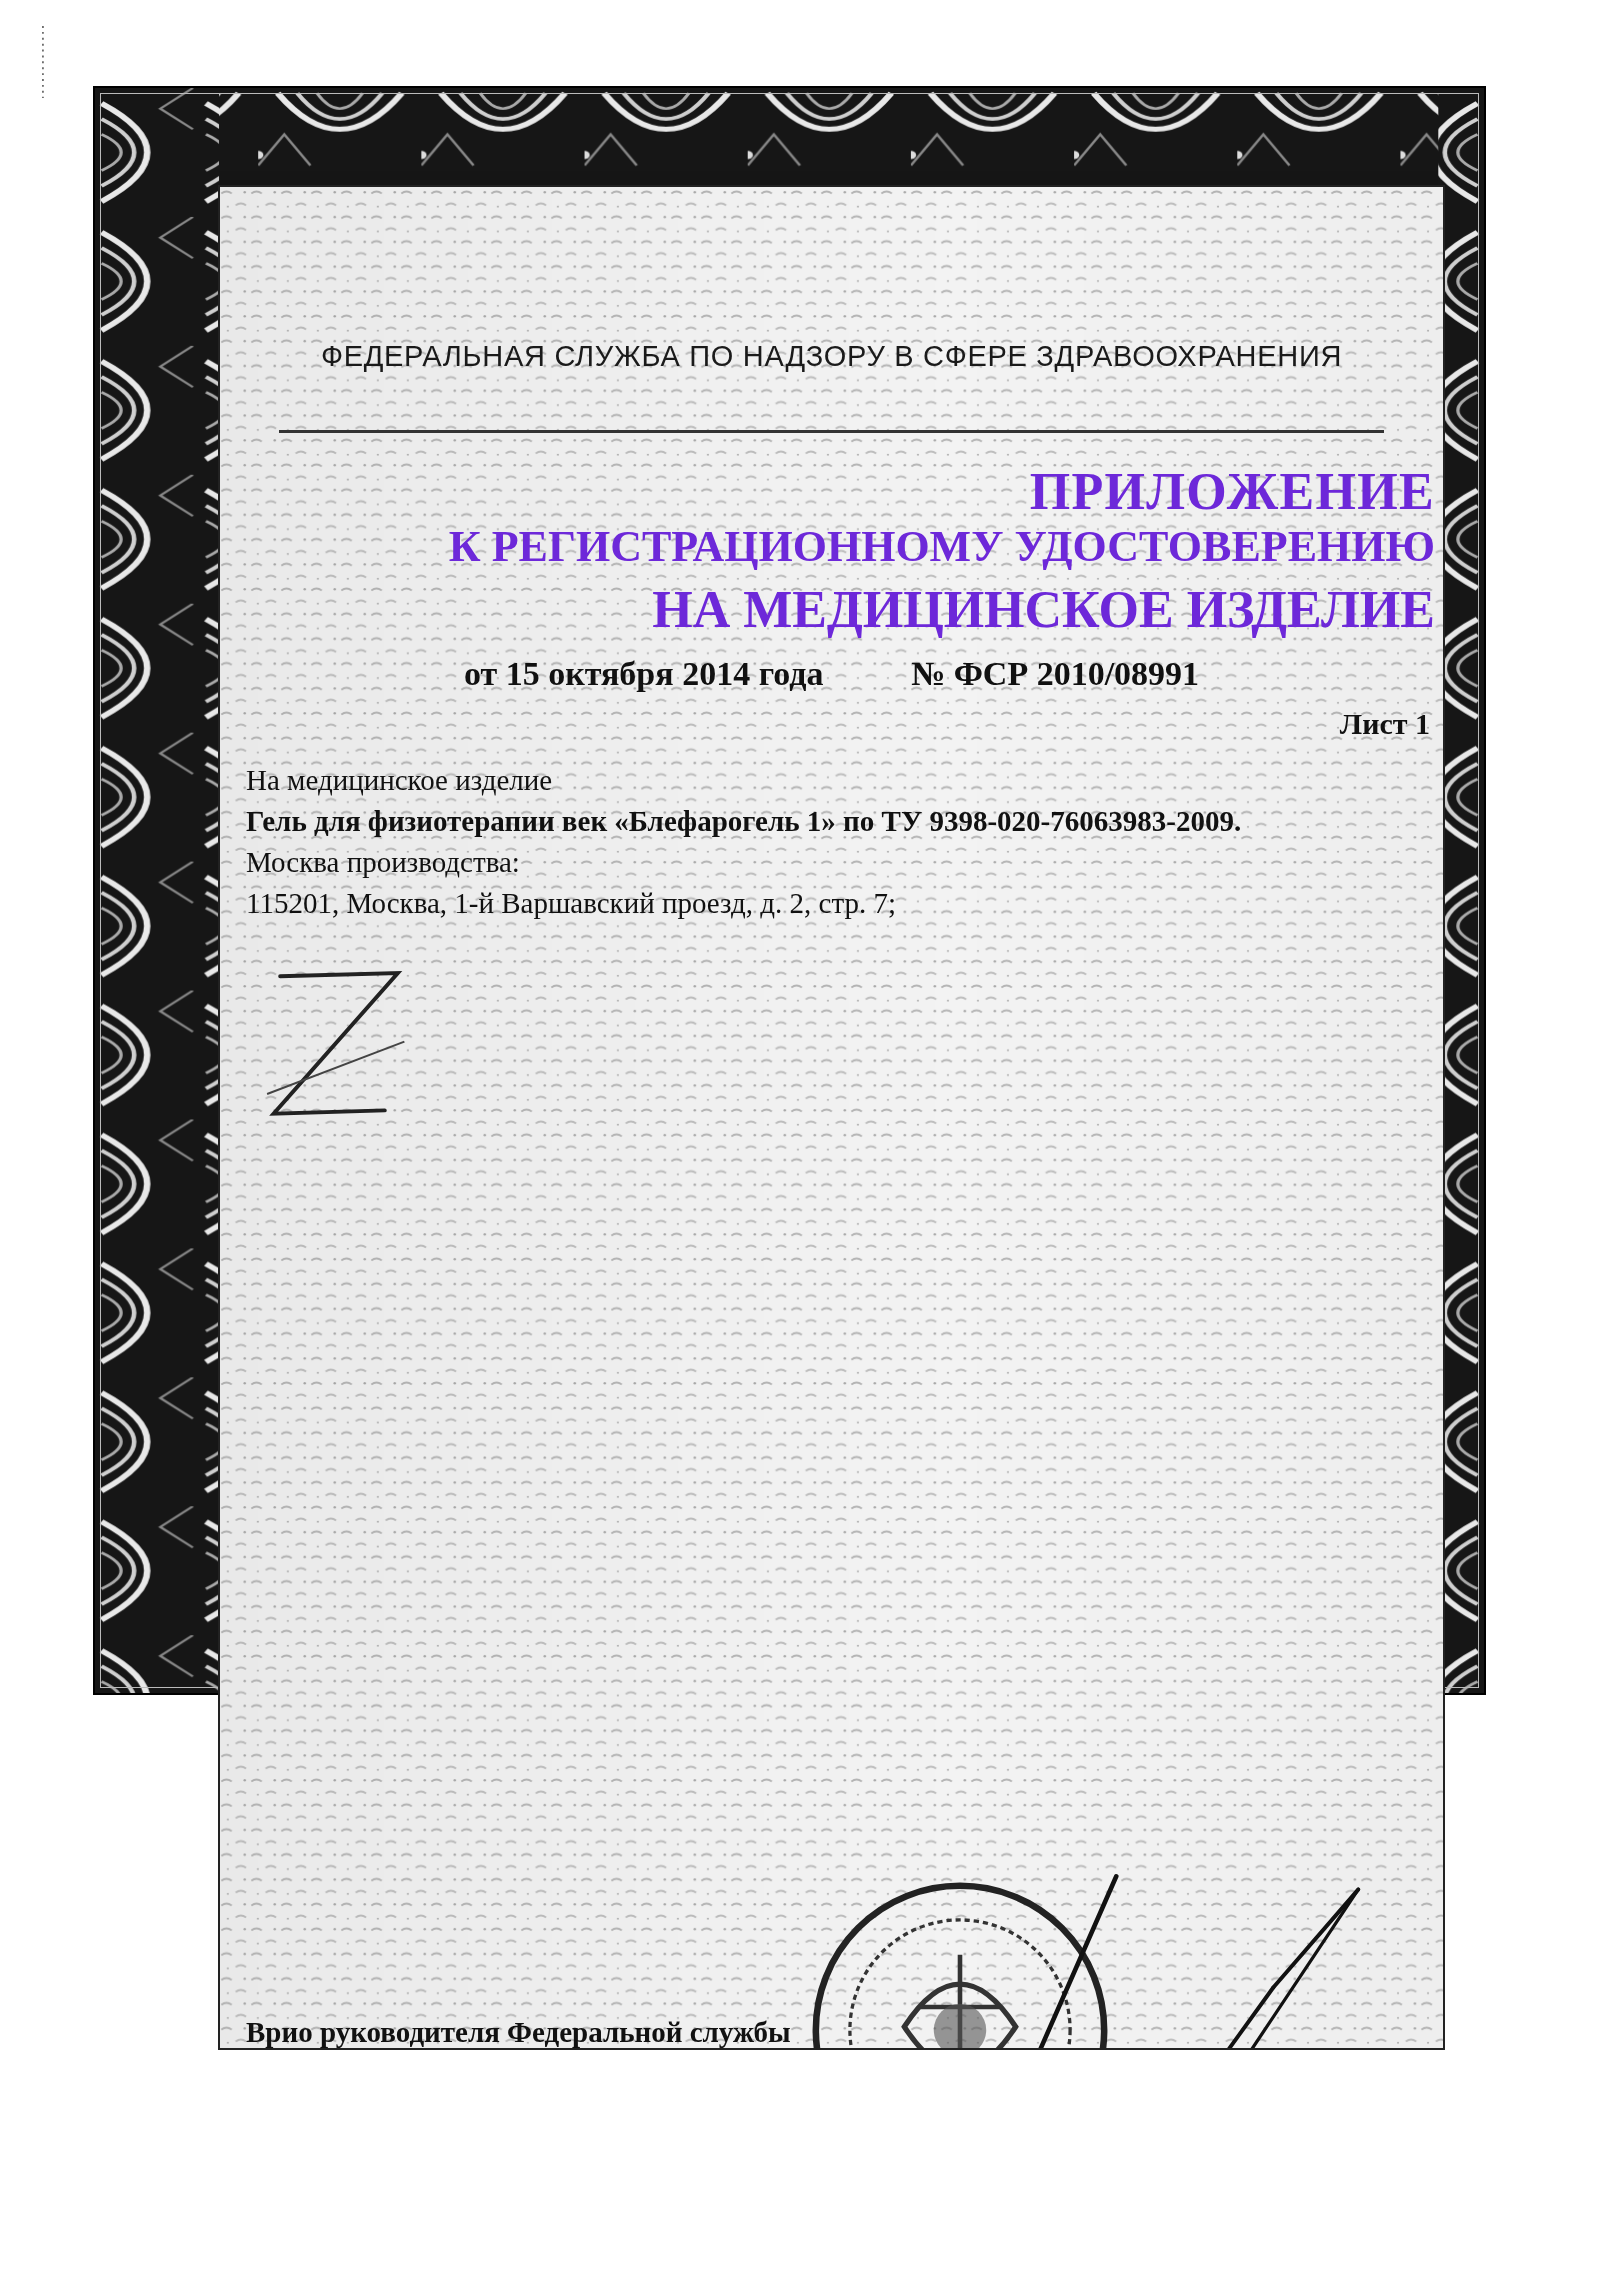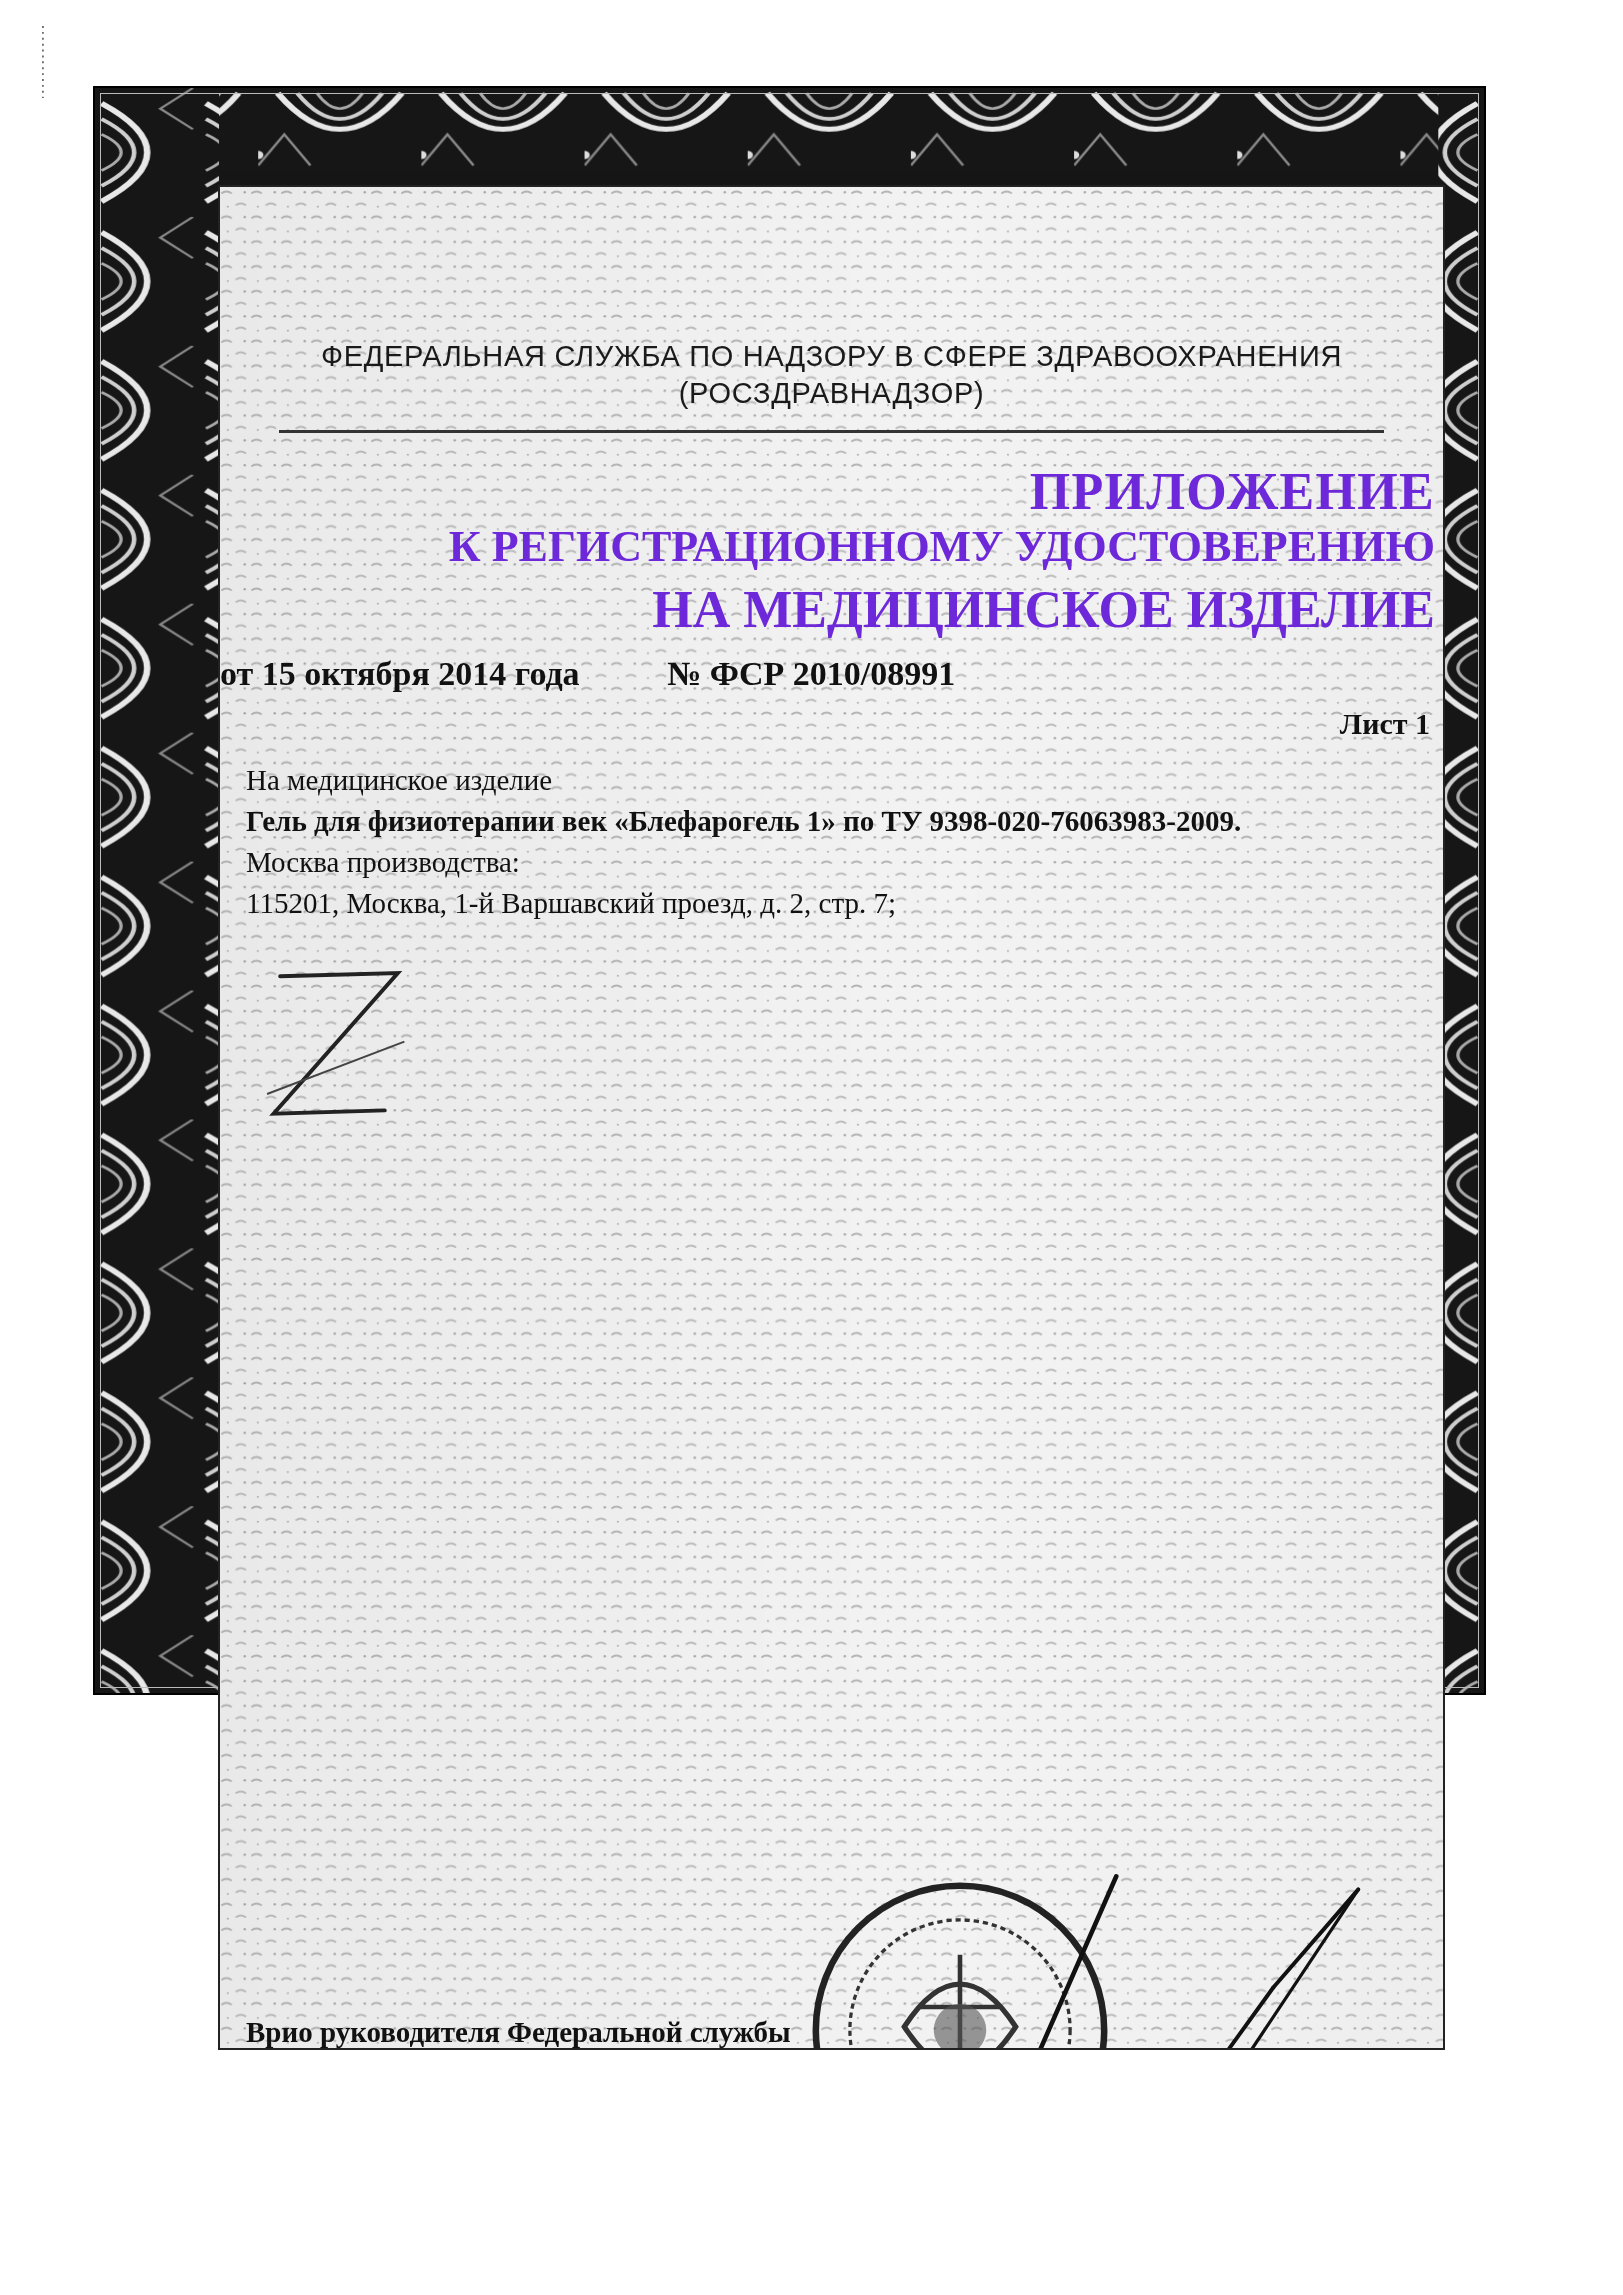--- a/index.html
+++ b/index.html
@@ -25,21 +25,21 @@
             font-family:"Liberation Sans", "DejaVu Sans", sans-serif; font-size:29px;
             letter-spacing:0.7px; line-height:37px; color:#1a1a1a; }
   .agency-rule { position:absolute; left:59px; right:59px; top:243px; height:2.6px; background:#333; }
 
   .title { position:absolute; left:0; right:8px; text-align:right; font-weight:bold;
            font-family:"Liberation Serif", serif; color:#6d28d9; }
   .title-1 { top:275px; font-size:52px; letter-spacing:1.3px; }
   .title-2 { top:334px; font-size:44px; }
   .title-3 { top:393px; font-size:52px; }
 
-  .meta-line { position:absolute; top:468px; left:0; right:0; 
+  .meta-line { position:absolute; top:468px; left:0; right:0; text-align:center;
                font-size:34px; font-weight:bold; }
   .meta-line .date { margin-right:79px; }
   .sheet { position:absolute; top:520px; right:13px; font-size:30px; font-weight:bold; }
 
   .body-text { position:absolute; left:26px; right:13px; top:573px; font-size:29px; line-height:41px; }
   .body-text div { white-space:nowrap; }
   .bold { font-weight:bold; }
 
   .scribble { position:absolute; left:34px; top:776px; width:170px; height:177px; }
 
@@ -117,21 +117,20 @@
             </mask>
         </defs>
         <rect width="1875" height="2850" fill="url(#speck)" opacity="0.9"></rect>
         <rect width="1875" height="2850" fill="url(#fade)" opacity="0.08"></rect>
       </svg>
     </div>
 
     <div class="content">
       <div class="agency">
         <div>ФЕДЕРАЛЬНАЯ СЛУЖБА ПО НАДЗОРУ В СФЕРЕ ЗДРАВООХРАНЕНИЯ</div>
-        <div>(РОСЗДРАВНАДЗОР)</div>
       </div>
       <div class="agency-rule"></div>
 
       <div class="title title-1">ПРИЛОЖЕНИЕ</div>
       <div class="title title-2">К РЕГИСТРАЦИОННОМУ УДОСТОВЕРЕНИЮ</div>
       <div class="title title-3">НА МЕДИЦИНСКОЕ ИЗДЕЛИЕ</div>
 
       <div class="meta-line">
         <span class="date">от 15 октября 2014 года</span>
         <span>№ ФСР 2010/08991</span>

